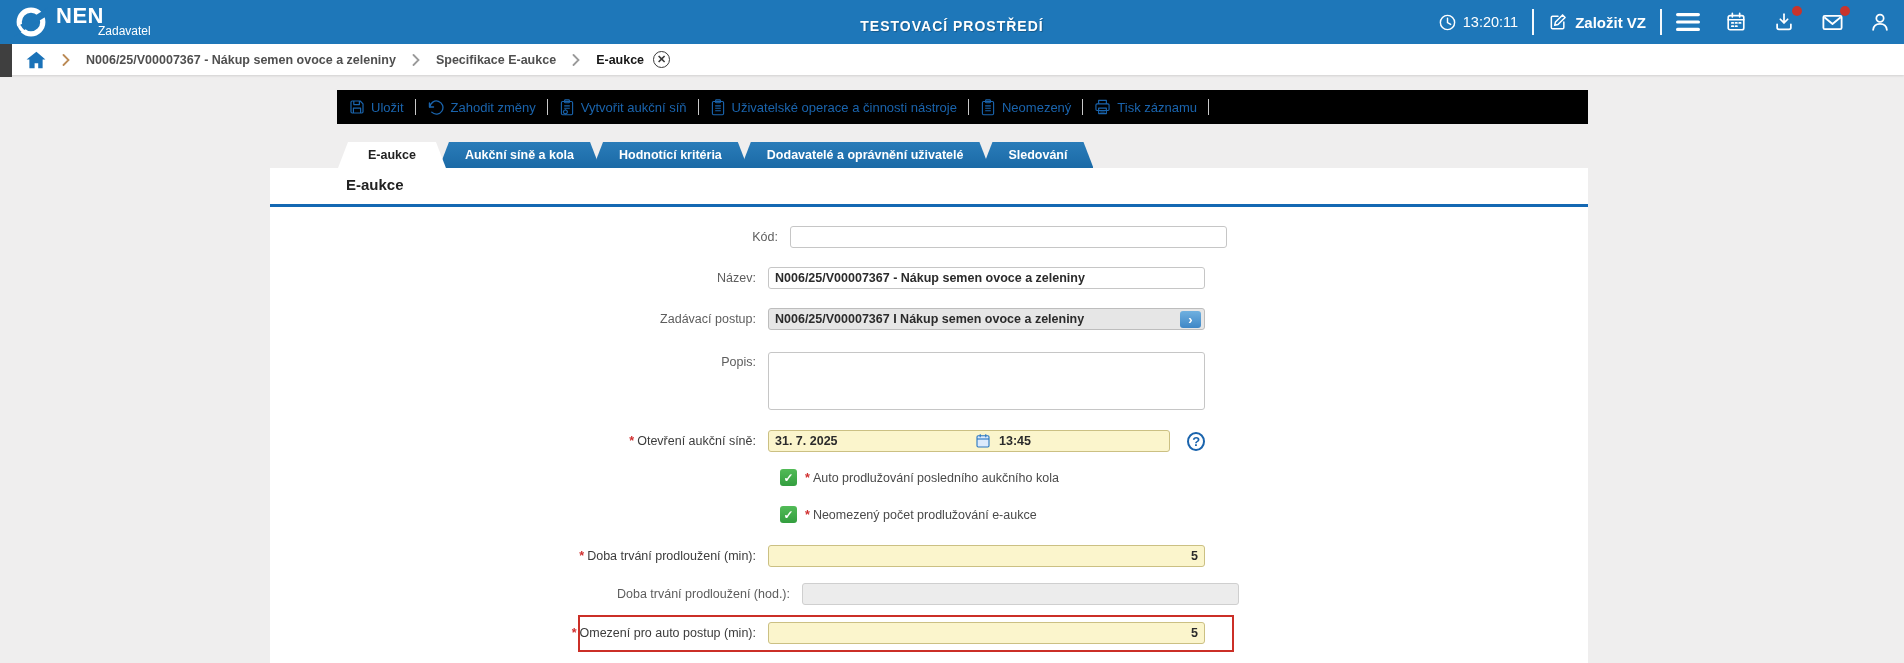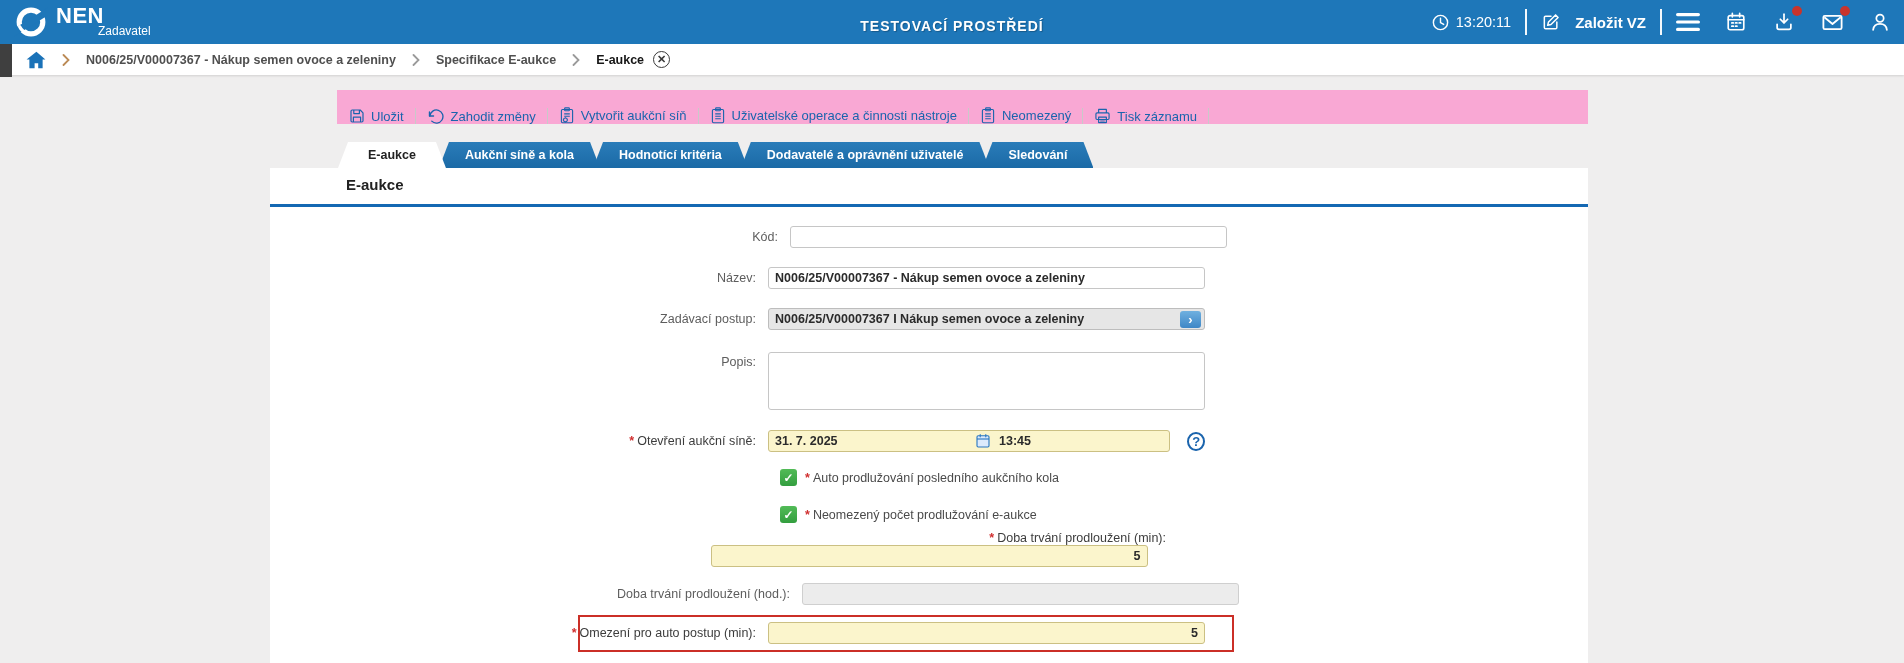--- a/index.html
+++ b/index.html
@@ -22,21 +22,21 @@
   .brand-role { font-size:12px; margin-left:42px; margin-top:-4px; display:block; }
   .env-title {
     position:absolute; left:50%; top:4px; transform:translateX(-50%);
     line-height:44px; font-size:14px; font-weight:bold; letter-spacing:1px;
     text-shadow:1px 1px 1px rgba(0,0,0,.25); white-space:nowrap;
   }
   .topbar-right { position:absolute; right:12px; top:0; height:44px; display:flex; align-items:center; }
   .tb-item { display:flex; align-items:center; color:#fff; }
   .tb-sep { width:2px; height:26px; background:rgba(255,255,255,.95); margin:0 14px; }
   .tb-time { font-size:14.5px; margin-left:6px; }
-  .tb-create { font-size:15px; font-weight:bold; margin-left:14px; white-space:nowrap; }
+  .tb-create { font-size:15px; font-weight:bold; margin-left:7px; white-space:nowrap; }
   .tb-icon { position:relative; width:24px; height:24px; display:flex; align-items:center; justify-content:center; }
   .tb-icon + .tb-icon { margin-left:24px; }
   .badge-dot { position:absolute; top:-4px; right:-6px; width:10px; height:10px; border-radius:50%; background:#c9342c; }
 
   
   .crumbbar {
     position:absolute; left:0; top:44px; width:1904px; height:31px; background:#fff;
     box-shadow:0 1px 2px rgba(0,0,0,.12); z-index:4; display:flex; align-items:center;
   }
   .darkstrip { position:absolute; left:0; top:0; width:12px; height:33px; background:#3f3f3f; }
@@ -47,22 +47,22 @@
   .crumb-close {
     width:17px; height:17px; border:1.6px solid #3a3a3a; border-radius:50%;
     display:flex; align-items:center; justify-content:center; margin-left:9px;
     font-size:11px; font-weight:bold; color:#3a3a3a; line-height:1;
   }
 
   
   .page { position:absolute; left:0; top:75px; width:1904px; height:588px; background:#efeeee; }
 
   .toolbar-panel {
-    position:absolute; left:337px; top:15px; width:1251px; height:34px; background:#f9a8d4;
-    display:flex; align-items:flex-end; padding-left:12px;
+    position:absolute; left:337px; top:15px; width:1251px; height:34px; background:#000000;
+    display:flex; align-items:center; padding-left:12px;
   }
   .tool-item { display:flex; align-items:center; color:#1a64ad; font-size:13px; white-space:nowrap; cursor:pointer; }
   .tool-item svg { margin-right:6px; }
   .tool-sep { width:1px; height:16px; background:#c9c9c9; margin:0 11px; }
 
   
   .tabs { position:absolute; left:338px; top:67px; height:26px; display:flex; }
   .tab {
     height:26px; line-height:26px; padding:0 26px; font-size:12.5px; font-weight:bold;
     color:#fff; background:linear-gradient(#2a7cb9,#1b6aa6); white-space:nowrap;
@@ -361,21 +361,21 @@
       <div class="chk-row" style="top:301px;">
         <span class="chk">✓</span>
         <span class="chk-lbl"><span class="req">*</span><span>Auto prodlužování posledního aukčního kola</span></span>
       </div>
 
       <div class="chk-row" style="top:338px;">
         <span class="chk">✓</span>
         <span class="chk-lbl"><span class="req">*</span><span>Neomezený počet prodlužování e-aukce</span></span>
       </div>
 
-      <div class="row" style="top:363px;flex-direction:column;">
+      <div class="row" style="top:377px;">
         <div class="lbl" style="color:#3c3c3c;">
           <span class="req">*</span><span>Doba trvání prodloužení (min):</span>
         </div>
         <div class="fld">
             <input class="box yellow num" type="text" value="5" style="">
           </div>
       </div>
 
       <div class="row" style="top:415px;margin-left:34px;">
         <div class="lbl">Doba trvání prodloužení (hod.):</div>

